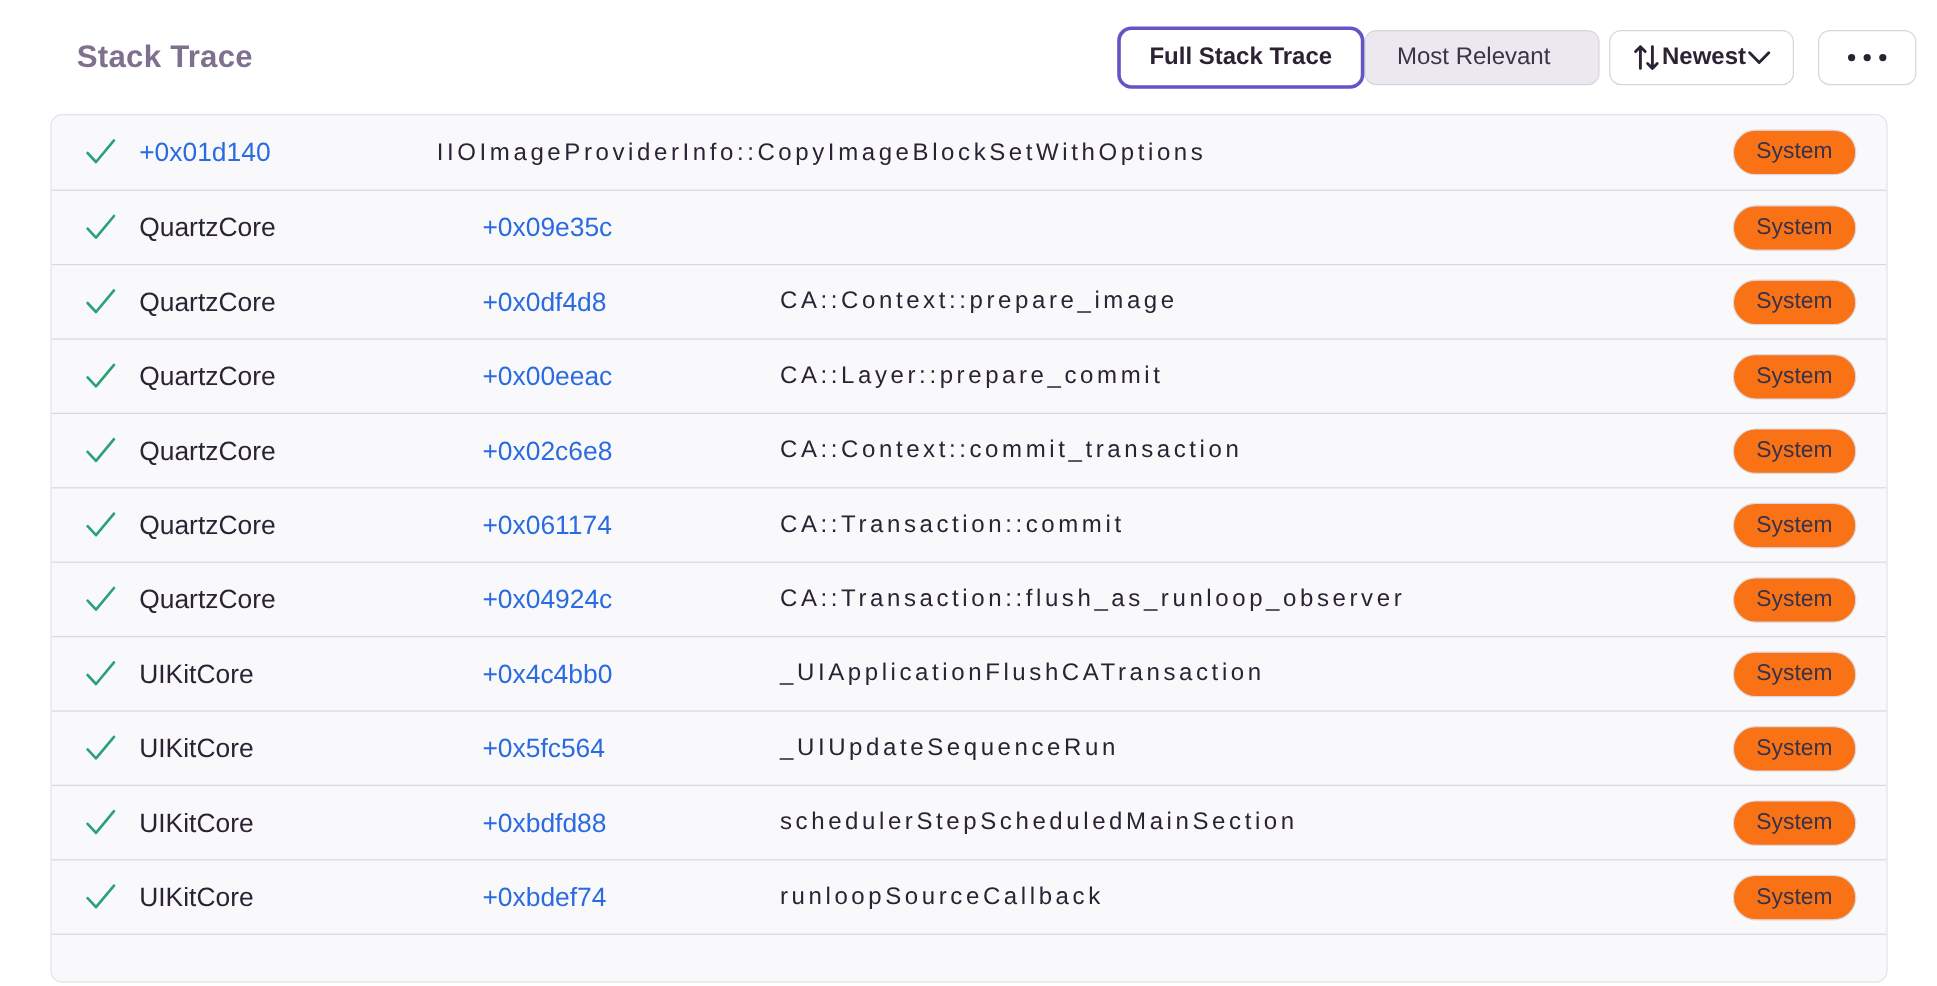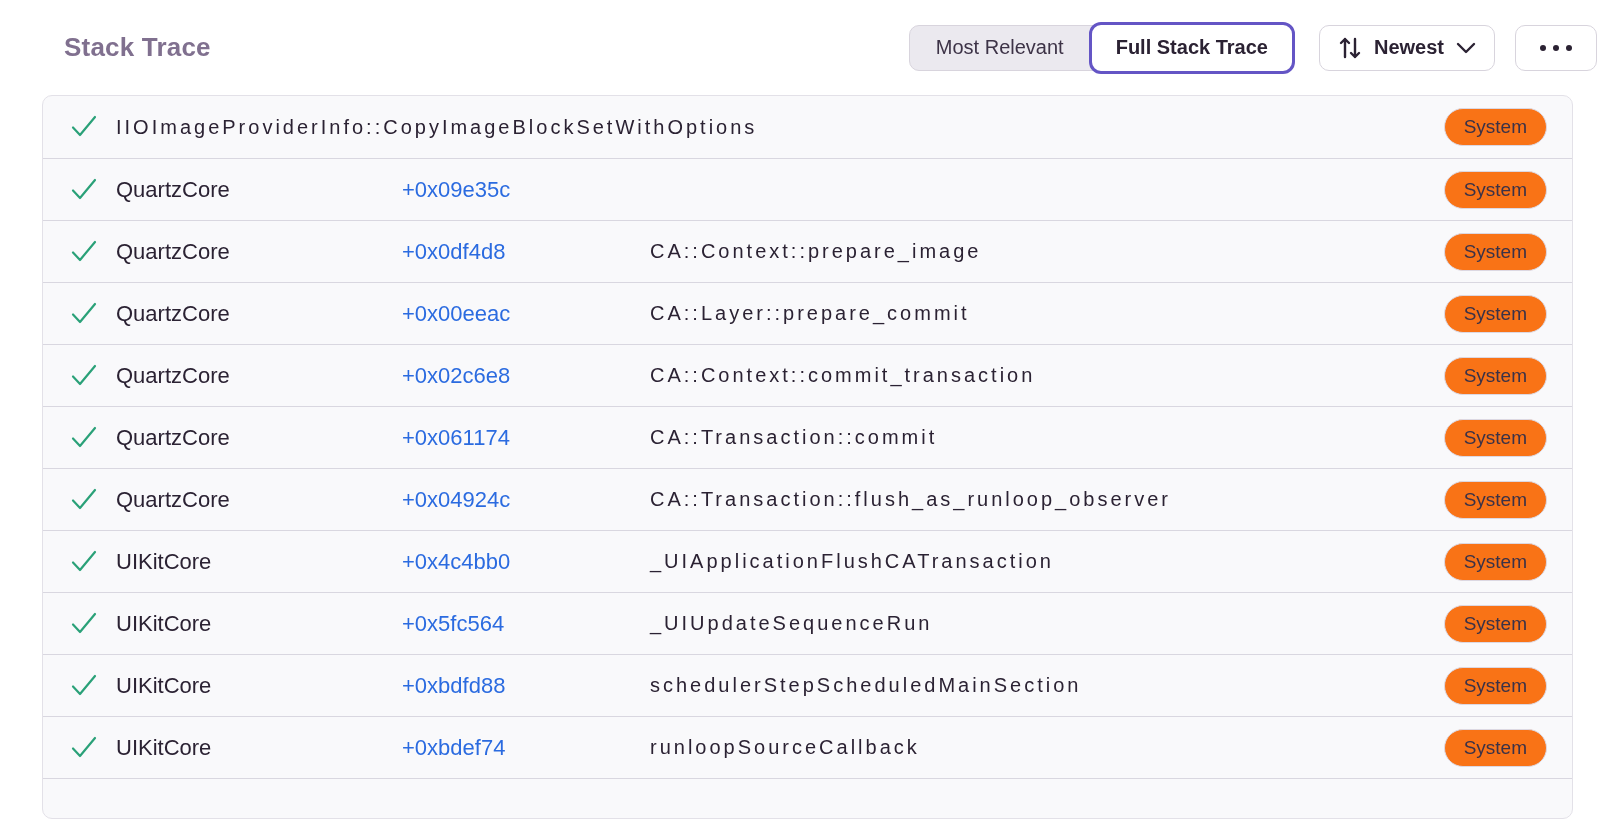--- a/index.html
+++ b/index.html
@@ -40,21 +40,21 @@
     background: #ffffff; border: 3px solid #6455c5;
     border-radius: 12px; height: 52px; padding: 0 24px;
     font-weight: 700; color: #2b2233;
   }
 
   .btn {
     height: 46px; display: flex; align-items: center;
     background: #ffffff; border: 1.5px solid #d8d4dd; border-radius: 10px;
     cursor: pointer; font-size: 20px; color: #2b2233;
   }
-  .sort-btn { margin-left: 24px; padding: 0 18px; gap: 12px; font-weight: 700; }
+  .sort-btn { margin-left: 24px; padding: 0 18px; gap: 1px; font-weight: 700; }
   .more-btn { margin-left: 20px; padding: 0 23px; }
   .icon svg { display: block; }
 
   
   .trace-table {
     margin-left: 42px; width: 1531px;
     background: #f9f9fb;
     border: 1px solid #e3e1e8; border-radius: 10px;
     overflow: hidden;
   }
@@ -91,22 +91,22 @@
 </head>
 <body>
 
 <div class="page">
 
   <div class="header">
     <div class="page-title">Stack Trace</div>
 
     <div class="header-controls">
       <div class="segmented">
+        <div class="seg-btn seg-selected">Full Stack Trace</div>
         <div class="seg-btn seg-unselected">Most Relevant</div>
-        <div class="seg-btn seg-selected">Full Stack Trace</div>
       </div>
 
       <div class="btn sort-btn">
         <span class="icon">
           <svg width="24" height="26" viewBox="0 0 24 26">
             <g stroke="#2b2233" stroke-width="2.4" fill="none" stroke-linecap="round" stroke-linejoin="round">
               <path d="M7 22 L7 4 M3 8 L7 4 L11 8"></path>
               <path d="M17 4 L17 22 M13 18 L17 22 L21 18"></path>
             </g>
           </svg>
@@ -131,20 +131,21 @@
     </div>
   </div>
 
   <div class="trace-table">
     <div class="frame-row">
       <span class="frame-check icon">
         <svg width="26" height="24" viewBox="0 0 26 24">
           <path d="M2 12.5 L9 20 L24 2" fill="none" stroke="#2aa178" stroke-width="2.2" stroke-linecap="round" stroke-linejoin="round"></path>
         </svg>
       </span>
+      <span class="frame-address">+0x01d140</span>
       <span class="frame-func">IIOImageProviderInfo::CopyImageBlockSetWithOptions</span>
       <span class="frame-tag">System</span>
     </div>
 
     <div class="frame-row">
       <span class="frame-check icon">
         <svg width="26" height="24" viewBox="0 0 26 24">
           <path d="M2 12.5 L9 20 L24 2" fill="none" stroke="#2aa178" stroke-width="2.2" stroke-linecap="round" stroke-linejoin="round"></path>
         </svg>
       </span>

